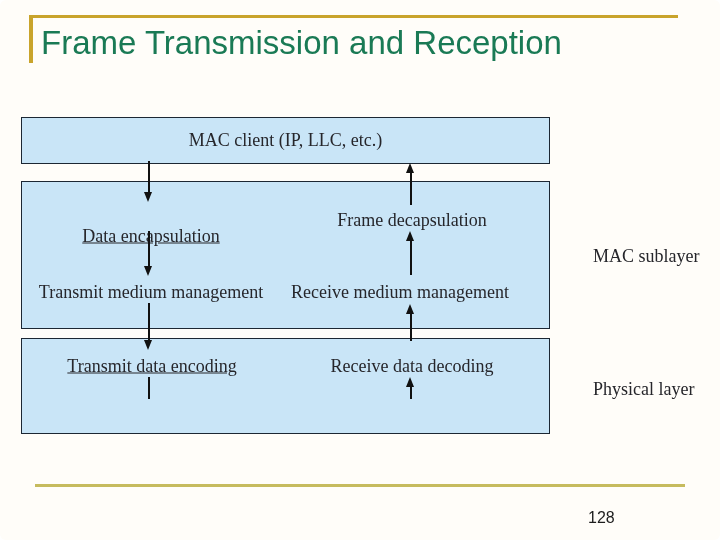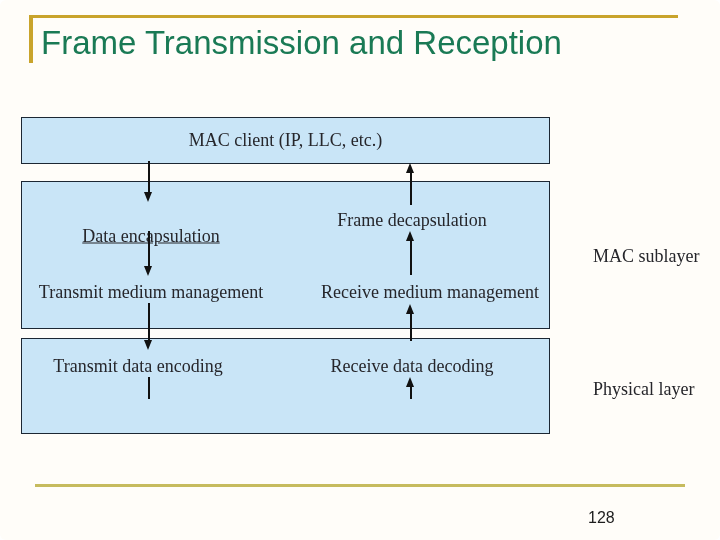--- a/index.html
+++ b/index.html
@@ -33,22 +33,22 @@
   .dlabel{
     position:absolute;transform:translate(-50%,-50%);
     font-family:"Liberation Serif", serif;
     font-size:18px;color:var(--diagram-text,#26262b);
     white-space:nowrap;
   }
   .mac-client-label{position:static;transform:none;}
   .lbl-enc{left:129px;top:54px;text-decoration:underline;}
   .lbl-dec{left:390px;top:38px;}
   .lbl-tmm{left:129px;top:110px;}
-  .lbl-rmm{left:408px;top:110px;}
-  .lbl-tde{left:116px;top:27px;}
+  .lbl-rmm{left:378px;top:110px;}
+  .lbl-tde{left:130px;top:27px;text-decoration:underline;}
   .lbl-rdd{left:390px;top:27px;}
   .lbl-ls {left:259px;top:80px;}
   .side-label{
     position:absolute;left:593px;transform:translateY(-50%);
     font-family:"Liberation Serif", serif;
     font-size:18px;color:var(--diagram-text,#26262b);
     white-space:nowrap;
   }
   .side-mac{top:256px;text-align:center;}
   .side-phy{top:389px;}

